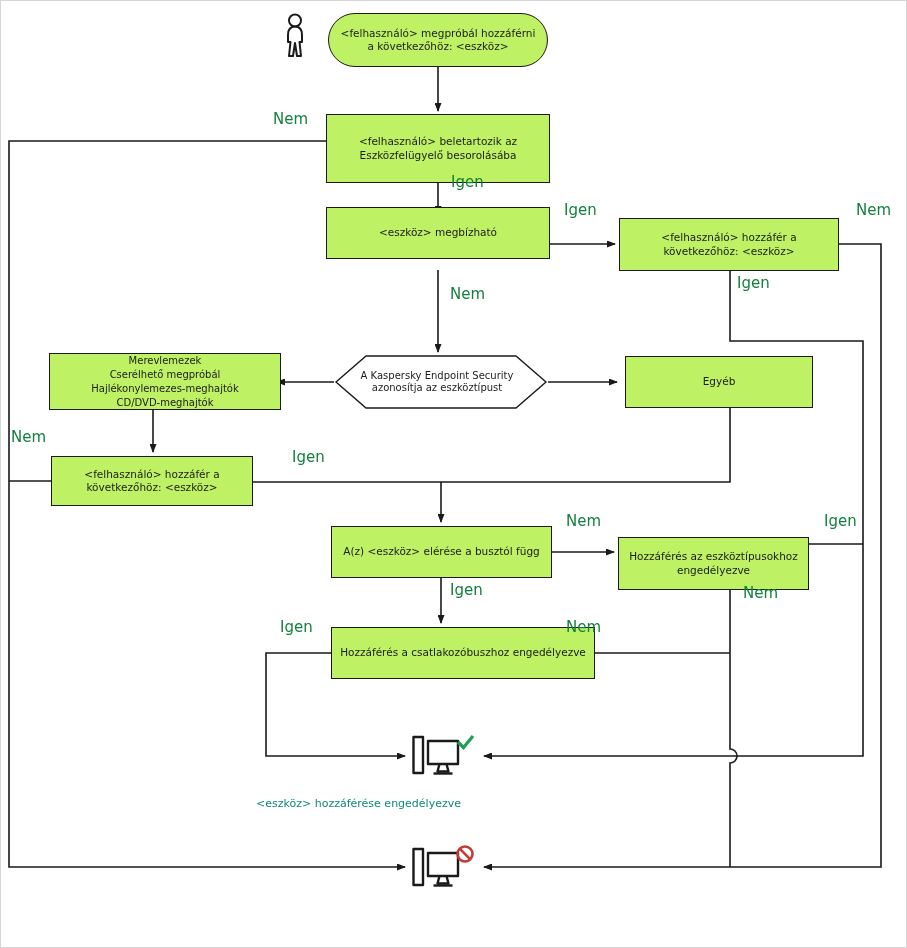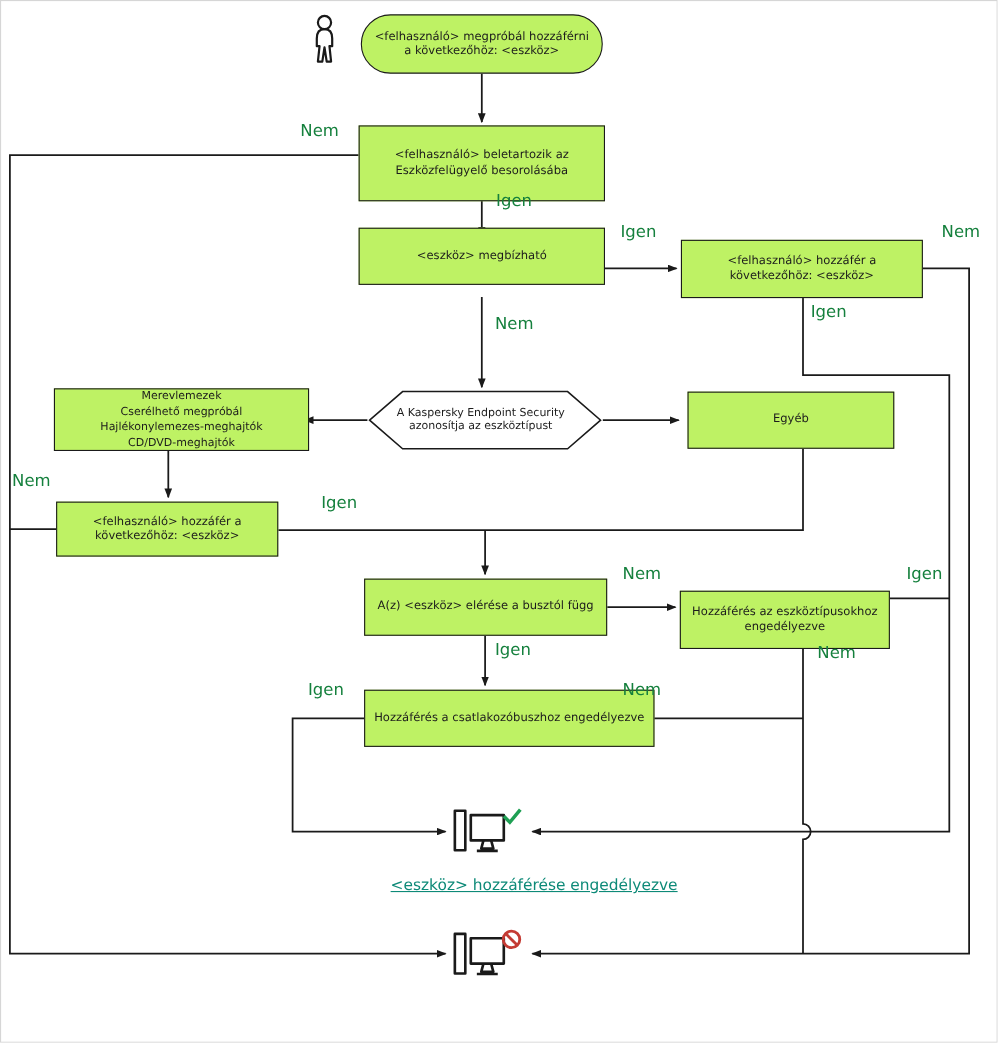--- a/index.html
+++ b/index.html
@@ -19,21 +19,21 @@
   .node{
     position:absolute;box-sizing:border-box;z-index:2;background:#bef264;
     border:1.4px solid var(--line,#1a1a1a);
     display:flex;align-items:center;justify-content:center;
     text-align:center;font-size:10.5px;line-height:1.25;padding:1px 8px;
   }
   .node.oval{border-radius:28px;}
   .node.hex{border:none;background:transparent;padding:2px 10px;font-size:10px;line-height:1.18;}
   .stack{display:flex;flex-direction:column;gap:1px;font-size:10px;line-height:1.3;}
   .elabel{position:absolute;z-index:3;font-size:15px;color:#15803d;white-space:nowrap;}
-  .caption{position:absolute;z-index:3;width:360px;text-align:right;font-size:14px;text-decoration:underline;}
+  .caption{position:absolute;z-index:3;width:360px;text-align:left;font-size:11px;}
   .caption.ok{color:var(--allowed-text,#0e8a78);}
   .caption.blocked{color:var(--blocked-text,#cd5b51);}
   .iconwrap{position:absolute;z-index:2;}
 </style>
 </head>
 <body>
 
 <div id="stage">
 
   <svg id="edges" width="905" height="946" viewBox="0 0 905 946">

